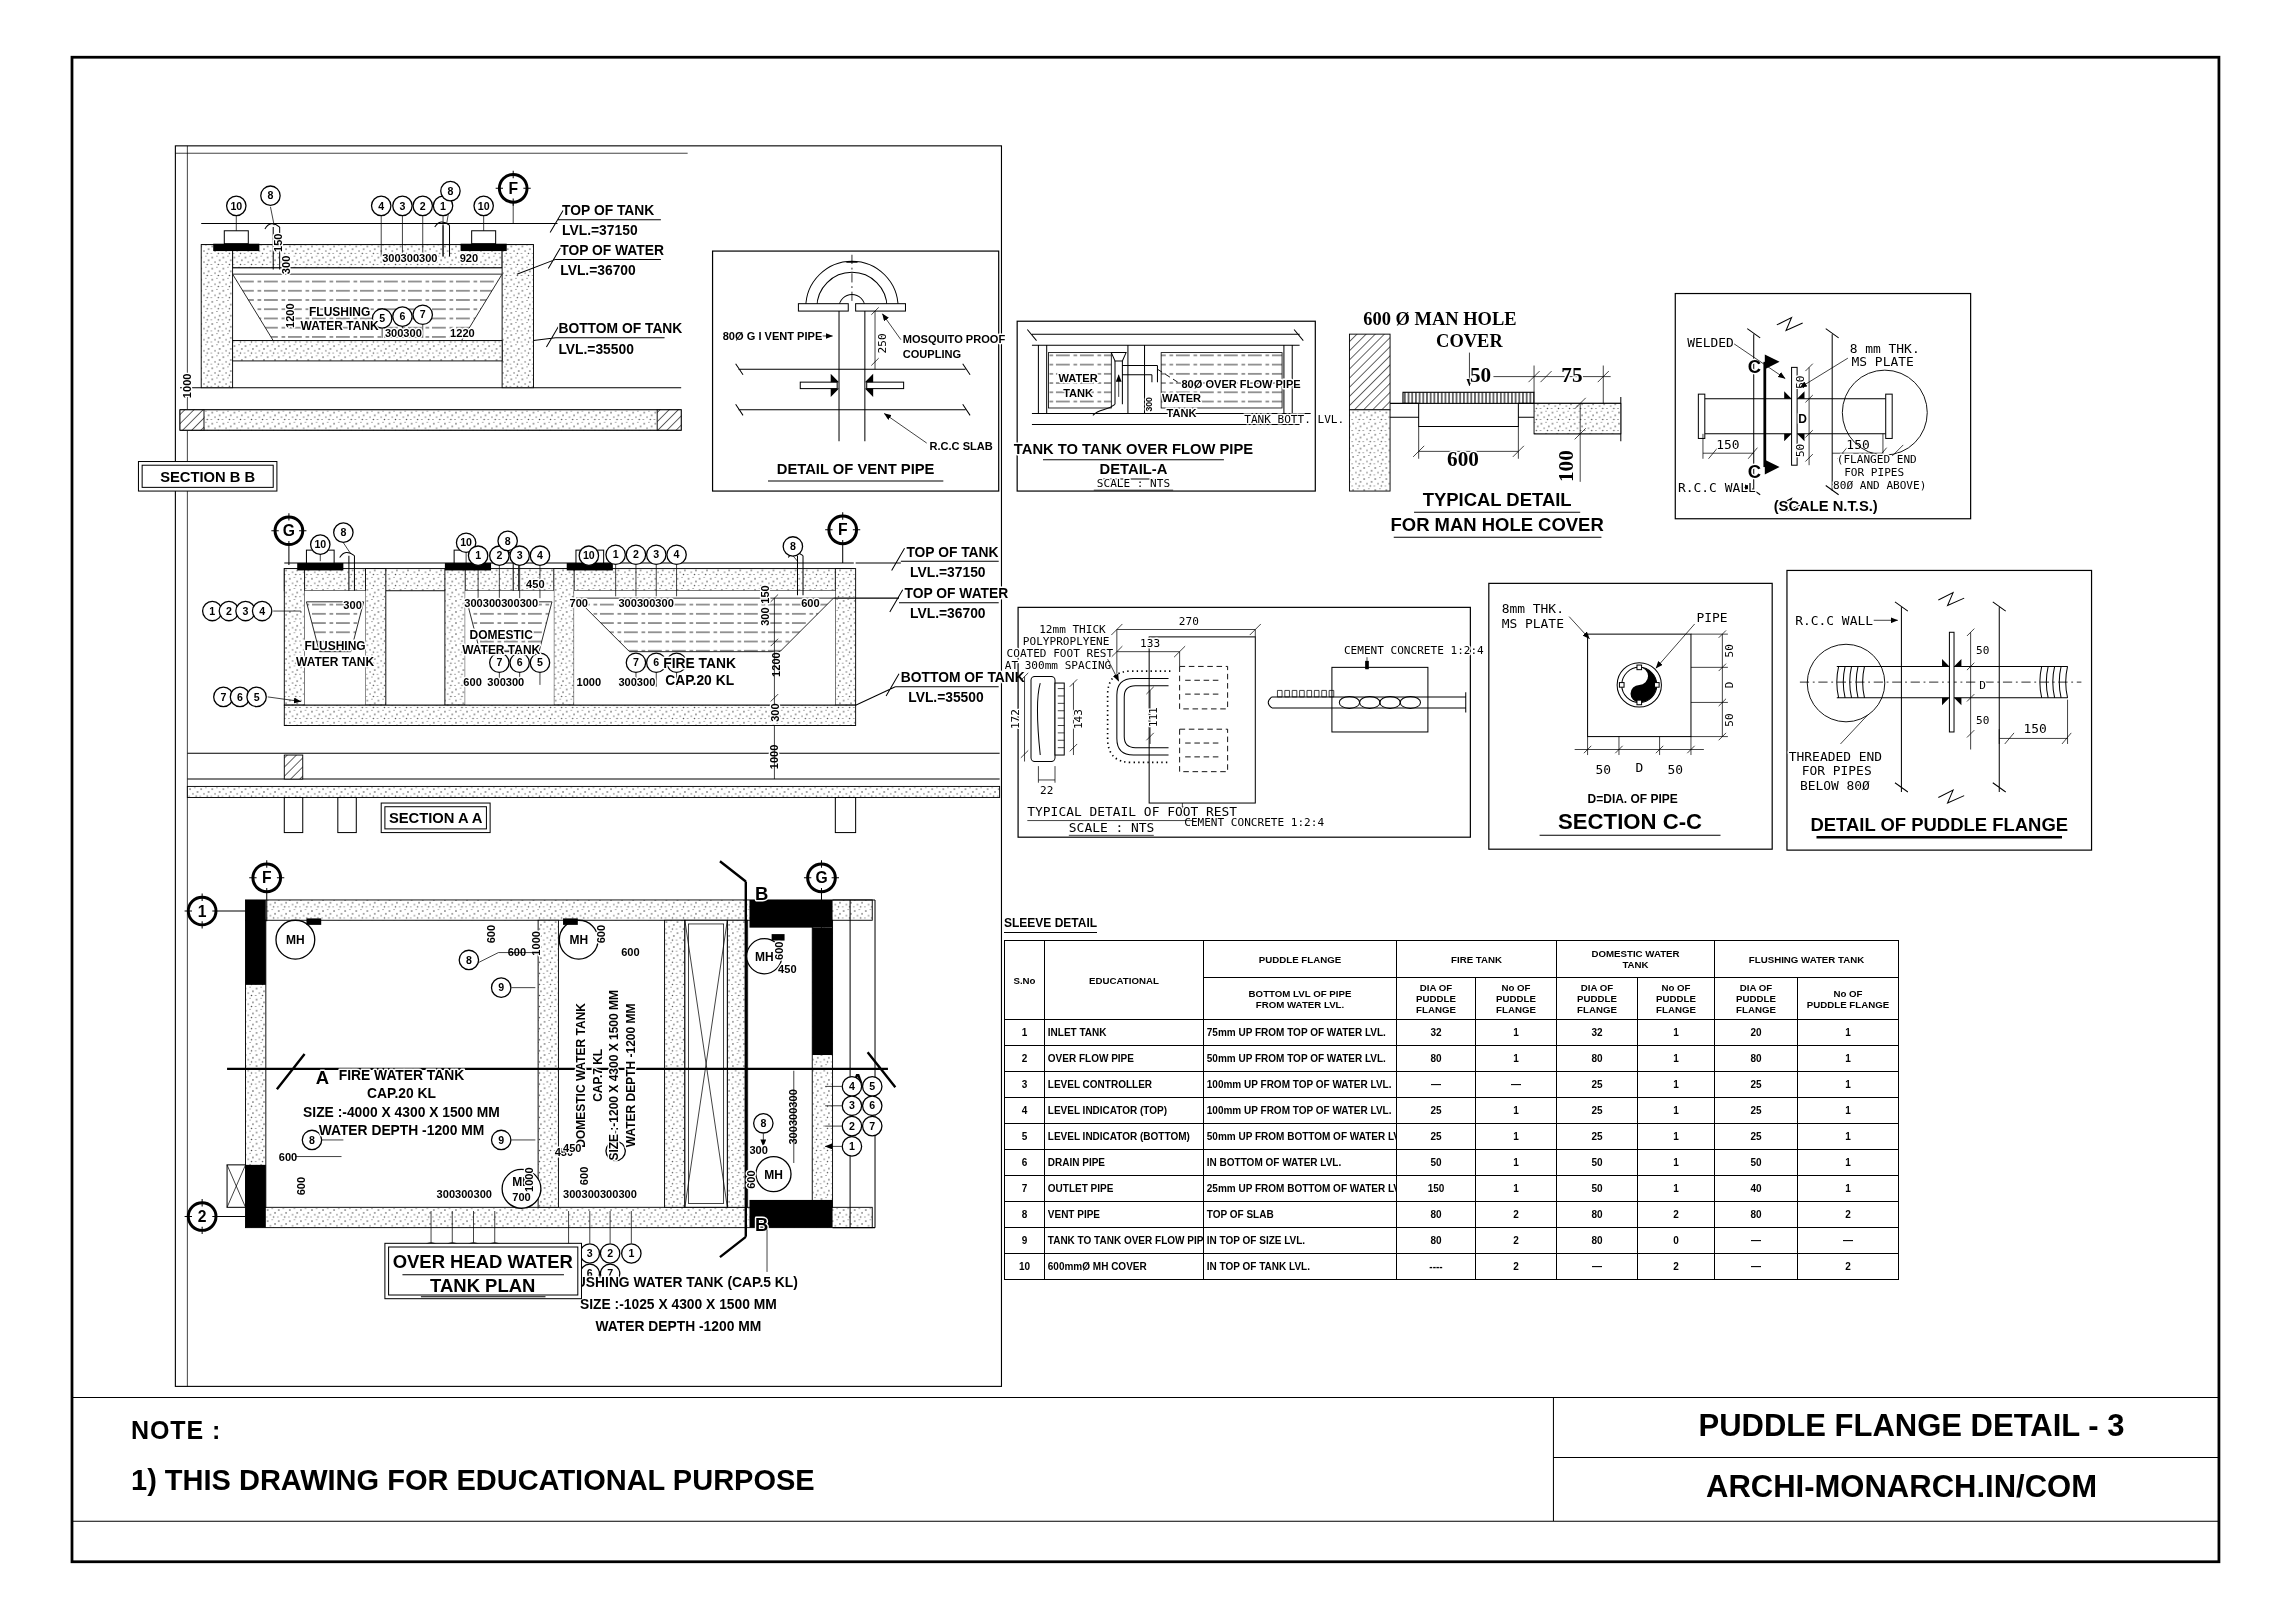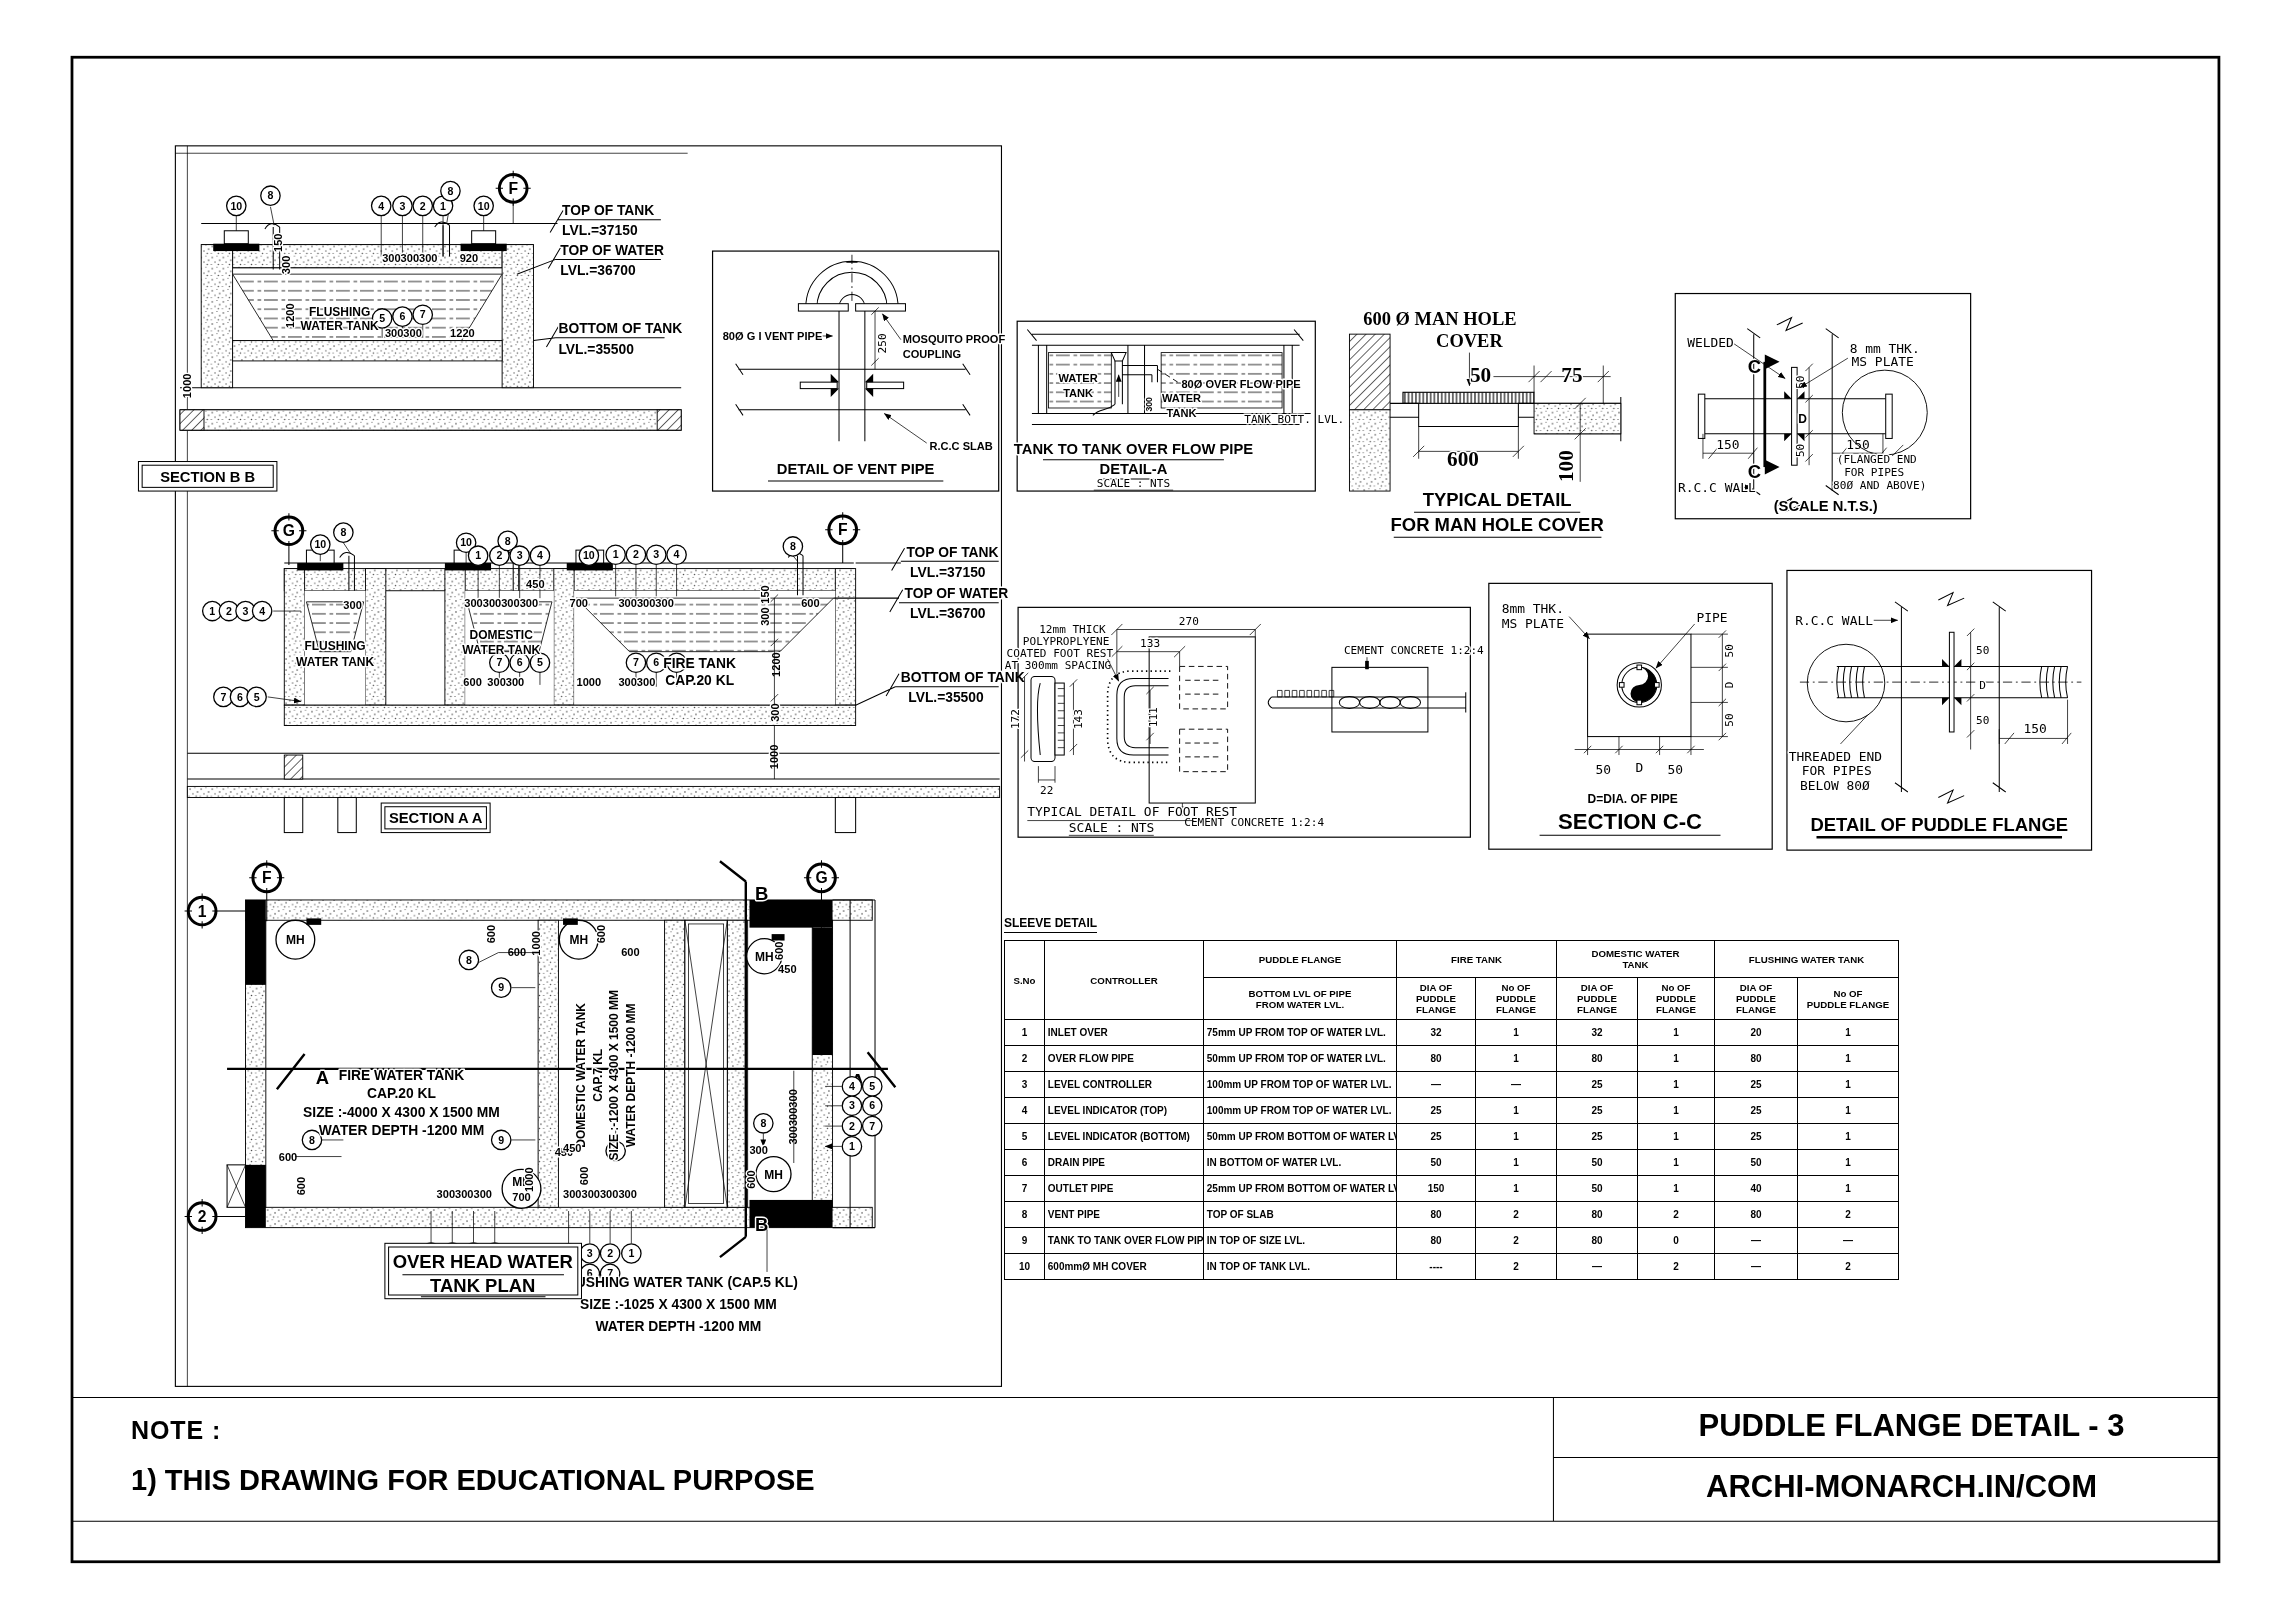--- a/index.html
+++ b/index.html
@@ -847,21 +847,21 @@
         <col style="width:79px">
         <col style="width:81px">
         <col style="width:81px">
         <col style="width:77px">
         <col style="width:83px">
         <col style="width:101px">
       </colgroup>
   <thead>
     <tr style="height:37px">
       <th rowspan="2">S.No</th>
-      <th rowspan="2">CONTROLLER</th>
+      <th rowspan="2">EDUCATIONAL</th>
       <th>PUDDLE FLANGE</th>
       <th colspan="2">FIRE TANK</th>
       <th colspan="2">DOMESTIC WATER
 TANK</th>
       <th colspan="2">FLUSHING WATER TANK</th>
     </tr>
     <tr style="height:42px">
       <th>BOTTOM LVL OF PIPE
 FROM WATER LVL.</th>
       <th>DIA OF
@@ -874,21 +874,21 @@
 PUDDLE FLANGE</th>
       <th>DIA OF
 PUDDLE FLANGE</th>
       <th>No OF
 PUDDLE FLANGE</th>
     </tr>
   </thead>
   <tbody>
         <tr>
           <td>1</td>
-          <td class="left">INLET OVER</td>
+          <td class="left">INLET TANK</td>
           <td class="left">75mm UP FROM TOP OF WATER LVL.</td>
           <td>32</td>
           <td>1</td>
           <td>32</td>
           <td>1</td>
           <td>20</td>
           <td>1</td>
         </tr>
         <tr>
           <td>2</td>

